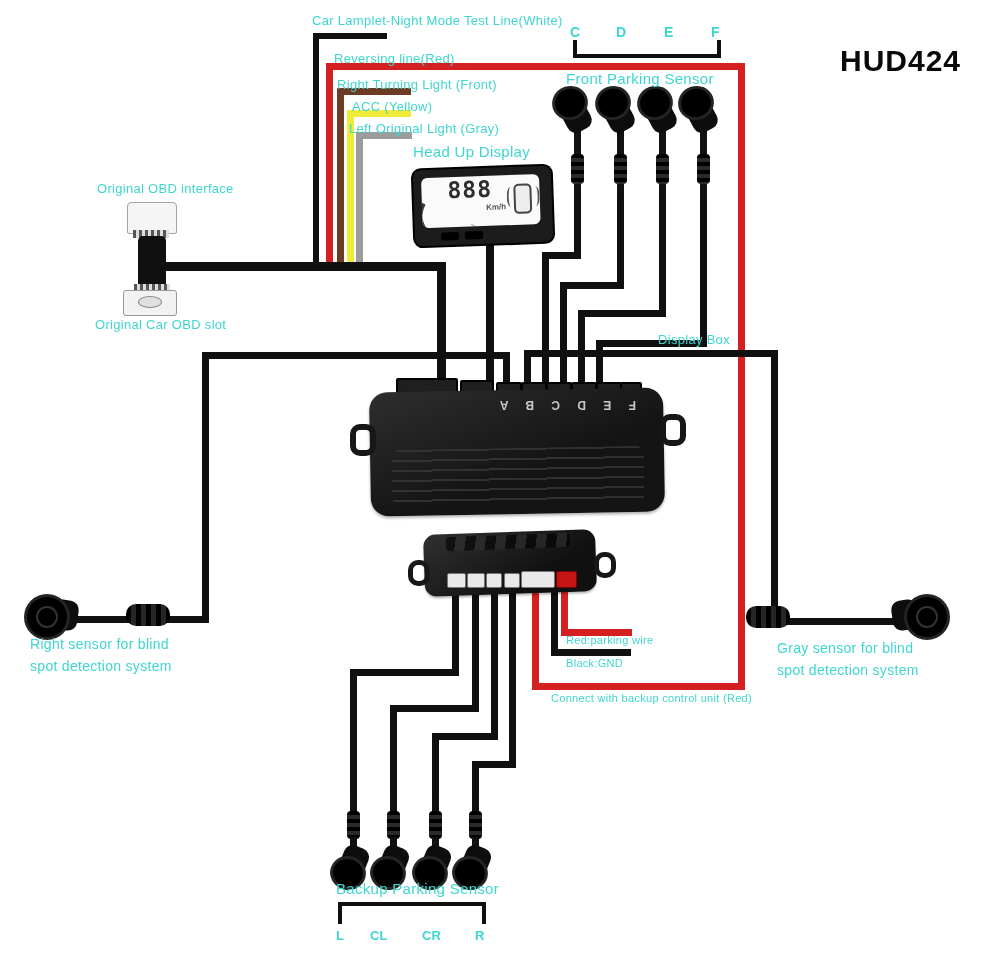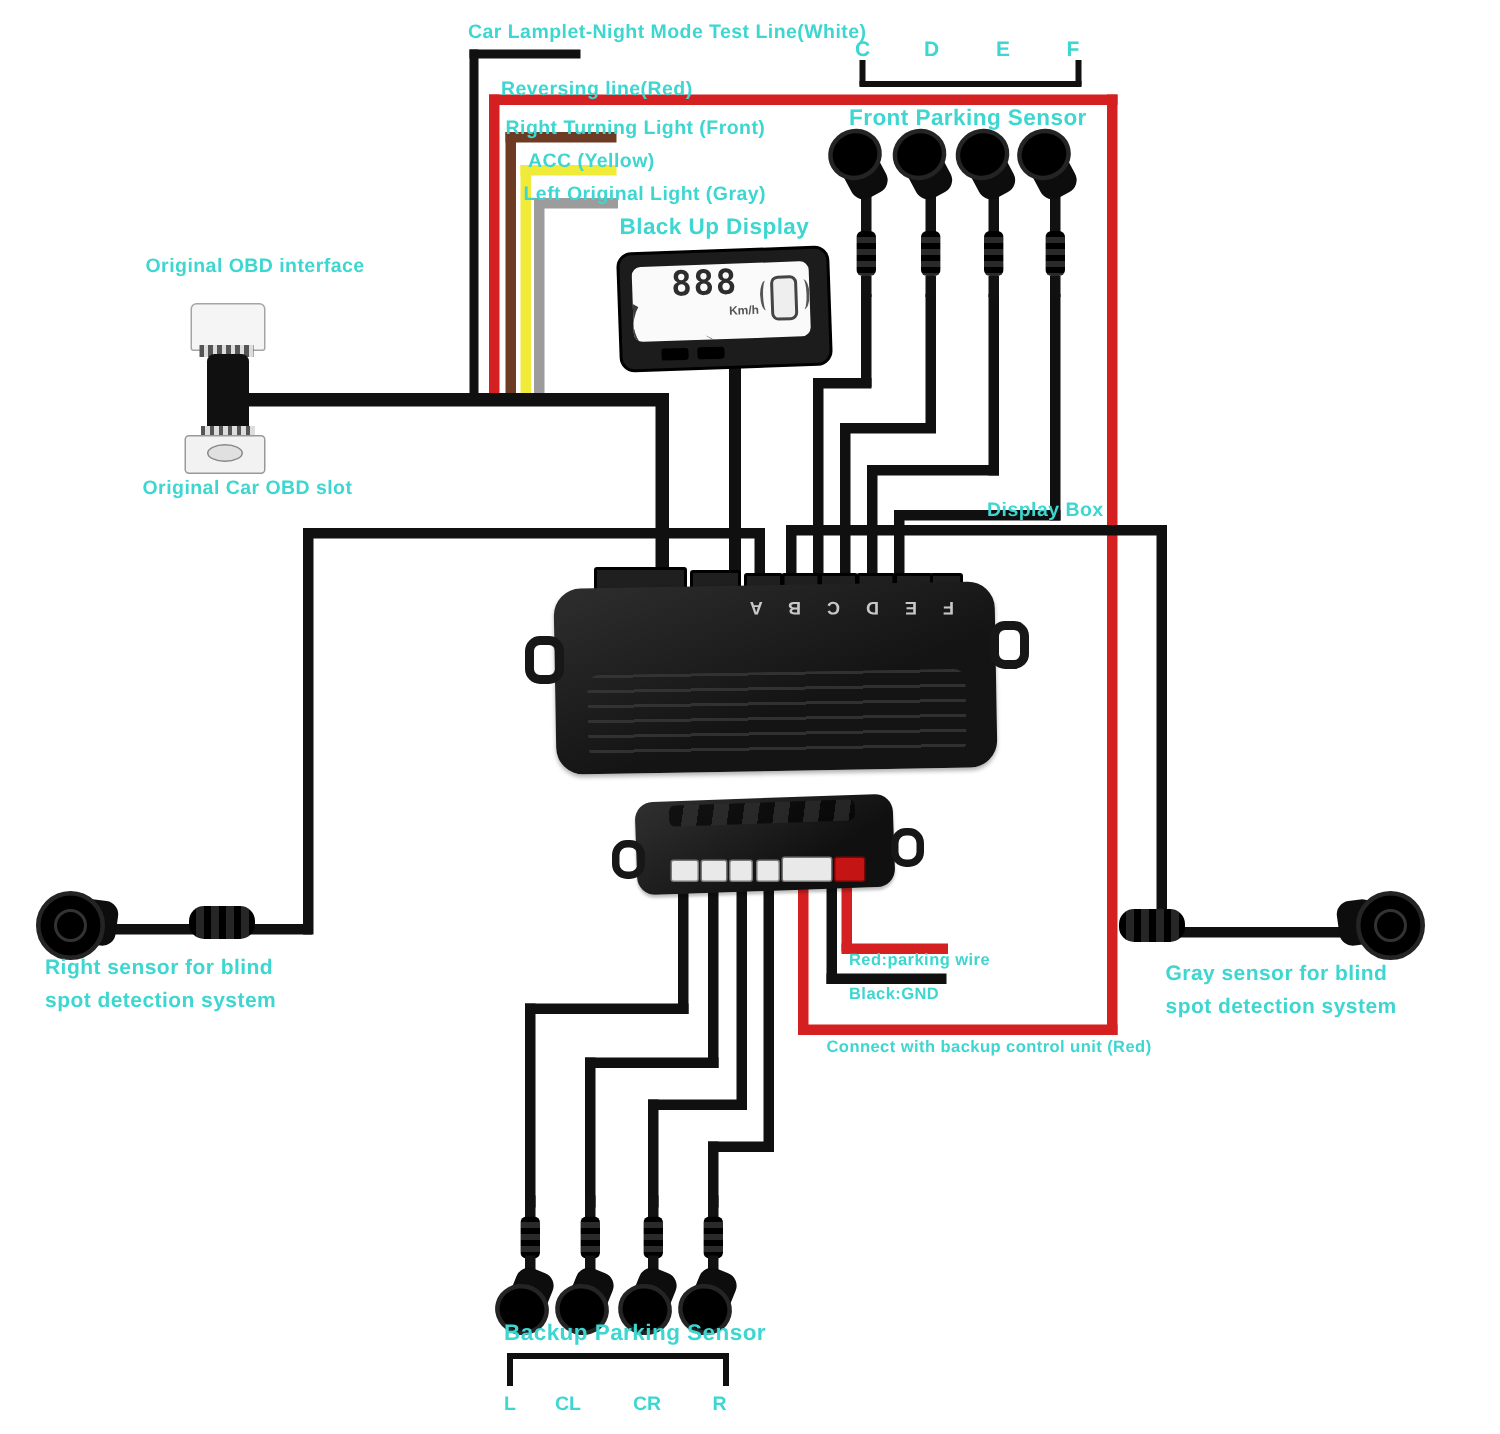--- a/index.html
+++ b/index.html
@@ -1,18 +1,18 @@
 <!DOCTYPE html>
 <html><head>
 <meta charset="utf-8">
 <style>
   html,body{margin:0;padding:0;background:#fff;}
   #canvas{position:relative;width:1000px;height:956px;background:#ffffff;overflow:hidden;
           font-family:"Liberation Sans",sans-serif;}
-  .lbl{position:absolute;color:#3ed6d0;font-weight:bold;font-size:13px;white-space:nowrap;
+  .lbl{position:absolute;color:#3ed6d0;font-weight:normal;font-size:13px;white-space:nowrap;
        letter-spacing:.3px;}
   .lbl.lg{font-size:15px;}
   .lbl.md{font-size:14px;}
   .lbl.sm{font-size:11px;}
   .term{position:absolute;color:#3ed6d0;font-weight:bold;font-size:14px;}
   .w{position:absolute;background:#101010;}
   .wr{background:#d42020;}
   .wbr{background:#6d3a24;}
   .wy{background:#f0ea38;}
   .wgy{background:#9c9c9c;}
@@ -200,29 +200,30 @@
   <div class="stem" style="left:432px;top:837px;width:7px;height:14px"></div>
   <div class="ps-body" style="left:422px;top:846px;width:26px;height:36px;transform:rotate(22deg)"></div>
   <div class="ps-face" style="left:412px;top:856px;width:30px;height:28px;transform:rotate(15deg)"></div>
 
   <div class="stem" style="left:472px;top:797px;width:7px;height:16px"></div>
   <div class="barrel" style="left:469px;top:811px;width:13px;height:28px"></div>
   <div class="stem" style="left:472px;top:837px;width:7px;height:14px"></div>
   <div class="ps-body" style="left:462px;top:846px;width:26px;height:36px;transform:rotate(22deg)"></div>
   <div class="ps-face" style="left:452px;top:856px;width:30px;height:28px;transform:rotate(15deg)"></div>
 
+  <div class="title" style="left:840px;top:44px">HUD424</div>
 
   <div class="lbl" style="left:312px;top:13px">Car Lamplet-Night Mode Test Line(White)</div>
   <div class="lbl" style="left:334px;top:51px">Reversing line(Red)</div>
   <div class="lbl" style="left:337px;top:77px">Right Turning Light (Front)</div>
   <div class="lbl" style="left:352px;top:99px">ACC (Yellow)</div>
   <div class="lbl" style="left:349px;top:121px">Left Original Light (Gray)</div>
-  <div class="lbl lg" style="left:413px;top:143px">Black Up Display</div>
+  <div class="lbl lg" style="left:413px;top:143px">Head Up Display</div>
   <div class="lbl lg" style="left:566px;top:70px">Front Parking Sensor</div>
-  <div class="lbl" style="left:97px;top:169px">Original OBD interface</div>
+  <div class="lbl" style="left:97px;top:181px">Original OBD interface</div>
   <div class="lbl" style="left:95px;top:317px">Original Car OBD slot</div>
   <div class="lbl" style="left:658px;top:332px">Display Box</div>
   <div class="lbl md" style="left:30px;top:636px">Right sensor for blind</div>
   <div class="lbl md" style="left:30px;top:658px">spot detection system</div>
   <div class="lbl md" style="left:777px;top:640px">Gray sensor for blind</div>
   <div class="lbl md" style="left:777px;top:662px">spot detection system</div>
   <div class="lbl sm" style="left:566px;top:634px">Red:parking wire</div>
   <div class="lbl sm" style="left:566px;top:657px">Black:GND</div>
   <div class="lbl sm" style="left:551px;top:692px">Connect with backup control unit (Red)</div>
   <div class="lbl lg" style="left:336px;top:880px">Backup Parking Sensor</div>

